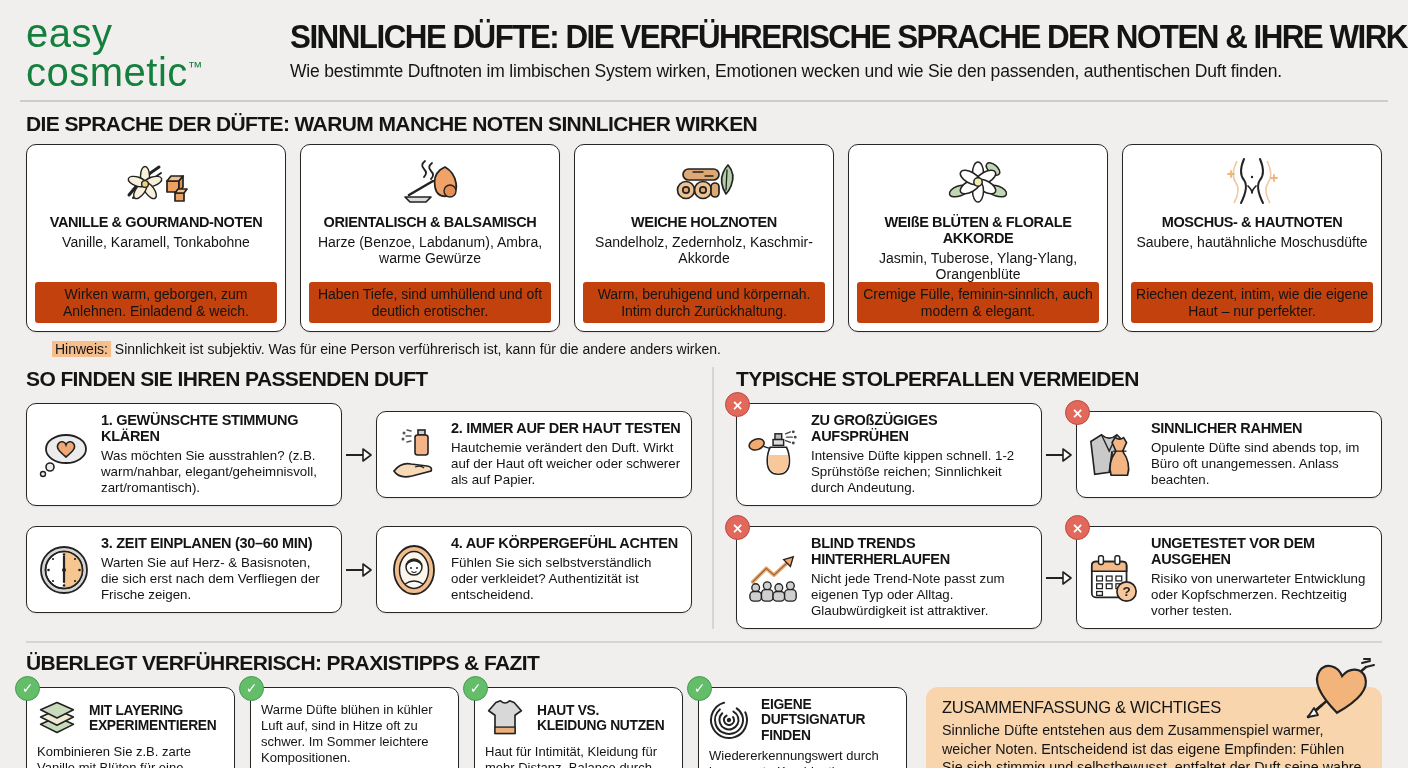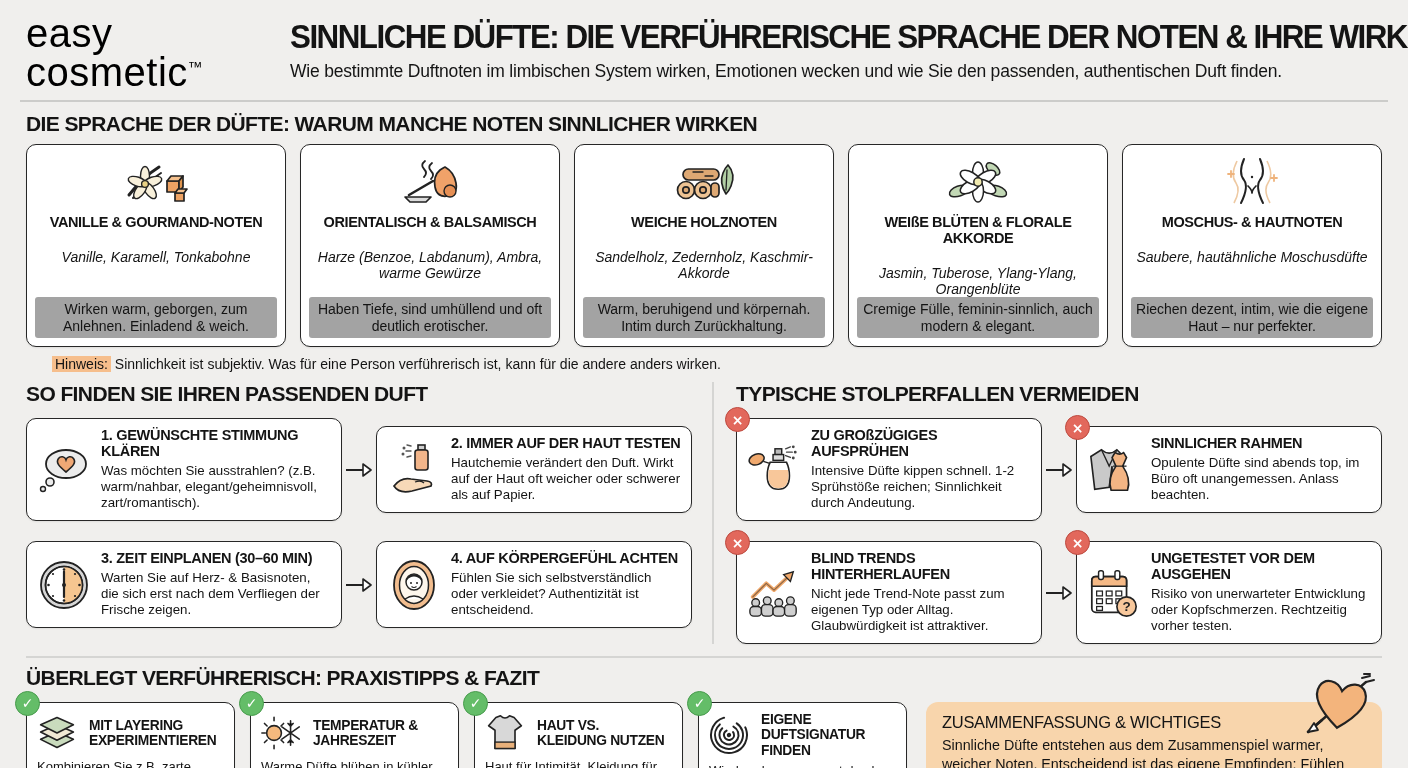--- a/index.html
+++ b/index.html
@@ -6,41 +6,41 @@
   html,body { width:1408px; height:768px; }
   body {
     font-family:"Liberation Sans", sans-serif;
     background:#f0efed; color:#141414; overflow:hidden;
   }
   .page { width:1408px; height:768px; position:relative; }
 
   
   .header { display:flex; align-items:flex-start; padding:14px 26px 6px; }
   .logo { width:242px; flex:none; font-size:40px; line-height:0.98; font-weight:400;
-          letter-spacing:0.5px; color:#000000; }
+          letter-spacing:0.5px; color:#15803d; }
   .logo sup { font-size:15px; letter-spacing:0; }
   .header-text { margin-left:22px; padding-top:4px; min-width:0; }
   .main-title { font-size:33px; font-weight:700; letter-spacing:-1.6px; white-space:nowrap;
                 transform:scaleX(0.95); transform-origin:left center; font-stretch:condensed; }
   .main-sub { font-size:17.5px; margin-top:5px; letter-spacing:-0.2px; }
   .header-rule { border:none; border-top:2px solid #ccccca; margin:2px 20px 0; }
 
   
   .sec-title { font-size:21px; font-weight:700; letter-spacing:-0.6px; font-stretch:condensed; }
 
   
   .notes { padding:10px 26px 0; }
   .notes-row { display:flex; gap:14px; margin-top:8px; }
   .note-card { flex:1 1 0; background:#fff; border:1.6px solid #272727; border-radius:10px;
                padding:8px 8px 8px; text-align:center; display:flex; flex-direction:column;
                min-height:170px; box-shadow:0 1px 2px rgba(0,0,0,.07); }
   .note-icon { height:58px; display:flex; align-items:center; justify-content:center; }
   .note-title { font-size:14.5px; font-weight:700; letter-spacing:-0.4px; margin-top:4px; line-height:1.1; }
-  .note-sub { font-size:14px; margin-top:18px; line-height:1.15;font-style:italic; }
-  .note-effect { margin-top:auto; background:#a3a3a3; border-radius:3px; padding:4px 5px;
+  .note-sub { font-size:14px; margin-top:3px; line-height:1.15; }
+  .note-effect { margin-top:auto; background:#c2410c; border-radius:3px; padding:4px 5px;
                  font-size:14px; line-height:1.18; }
 
   .hinweis { margin:9px 26px 4px; font-size:14px; }
   .hinweis-label { background:#f6be8c; padding:0 3px; }
 
   
   .middle { display:flex; padding:6px 26px 0; align-items:stretch; }
   .mid-left { width:666px; flex:none; }
   .mid-right { flex:1; border-left:2px solid #d5d5d3; margin-left:20px; padding-left:22px; min-width:0; }
   .mini-grid { display:grid; grid-template-columns:1fr 26px 1fr; align-items:center;
@@ -446,35 +446,20 @@
               <path d="M22 4 L40 12 L22 21 L4 12 Z" fill="#c9dbbd" stroke="#222" stroke-width="1.8" stroke-linejoin="round"></path>
             </svg>
           </div>
           <div class="tip-title">MIT LAYERING EXPERIMENTIEREN</div>
         </div>
         <div class="tip-text">Kombinieren Sie z.B. zarte Vanille mit Blüten für eine persönliche Signatur.</div>
       </div>
 
       <div class="tip-card">
         <div class="badge badge-check">✓</div>
-        <div class="tip-head">
-          <div class="tip-icon">
-            <svg width="46" height="42" viewBox="0 0 46 42">
-              <g stroke="#222" stroke-width="1.8" stroke-linecap="round">
-                <path d="M15 3 v4 M15 35 v4 M1 21 h4 M4 10 l3 3 M4 32 l3 -3 M26 10 l-3 3 M26 32 l-3 -3"></path>
-              </g>
-              <circle cx="15" cy="21" r="8.5" fill="#f5b97e" stroke="#222" stroke-width="1.8"></circle>
-              <g stroke="#222" stroke-width="1.8" stroke-linecap="round">
-                <path d="M34 7 v28 M24 14 l20 14 M44 14 l-20 14"></path>
-                <path d="M31 10 l3 3 l3 -3 M31 32 l3 -3 l3 3"></path>
-              </g>
-            </svg>
-          </div>
-          <div class="tip-title">TEMPERATUR &amp; JAHRESZEIT</div>
-        </div>
         <div class="tip-text">Warme Düfte blühen in kühler Luft auf, sind in Hitze oft zu schwer. Im Sommer leichtere Kompositionen.</div>
       </div>
 
       <div class="tip-card">
         <div class="badge badge-check">✓</div>
         <div class="tip-head">
           <div class="tip-icon">
             <svg width="44" height="42" viewBox="0 0 44 42">
               <path d="M12 4 L17 2 q5 5 10 0 L32 4 L40 13 L33 18 L33 38 L11 38 L11 18 L4 13 Z" fill="#d8d8d8" stroke="#222" stroke-width="1.8" stroke-linejoin="round"></path>
               <rect x="11" y="31" width="22" height="7" fill="#e8b07a" stroke="#222" stroke-width="1.5"></rect>

